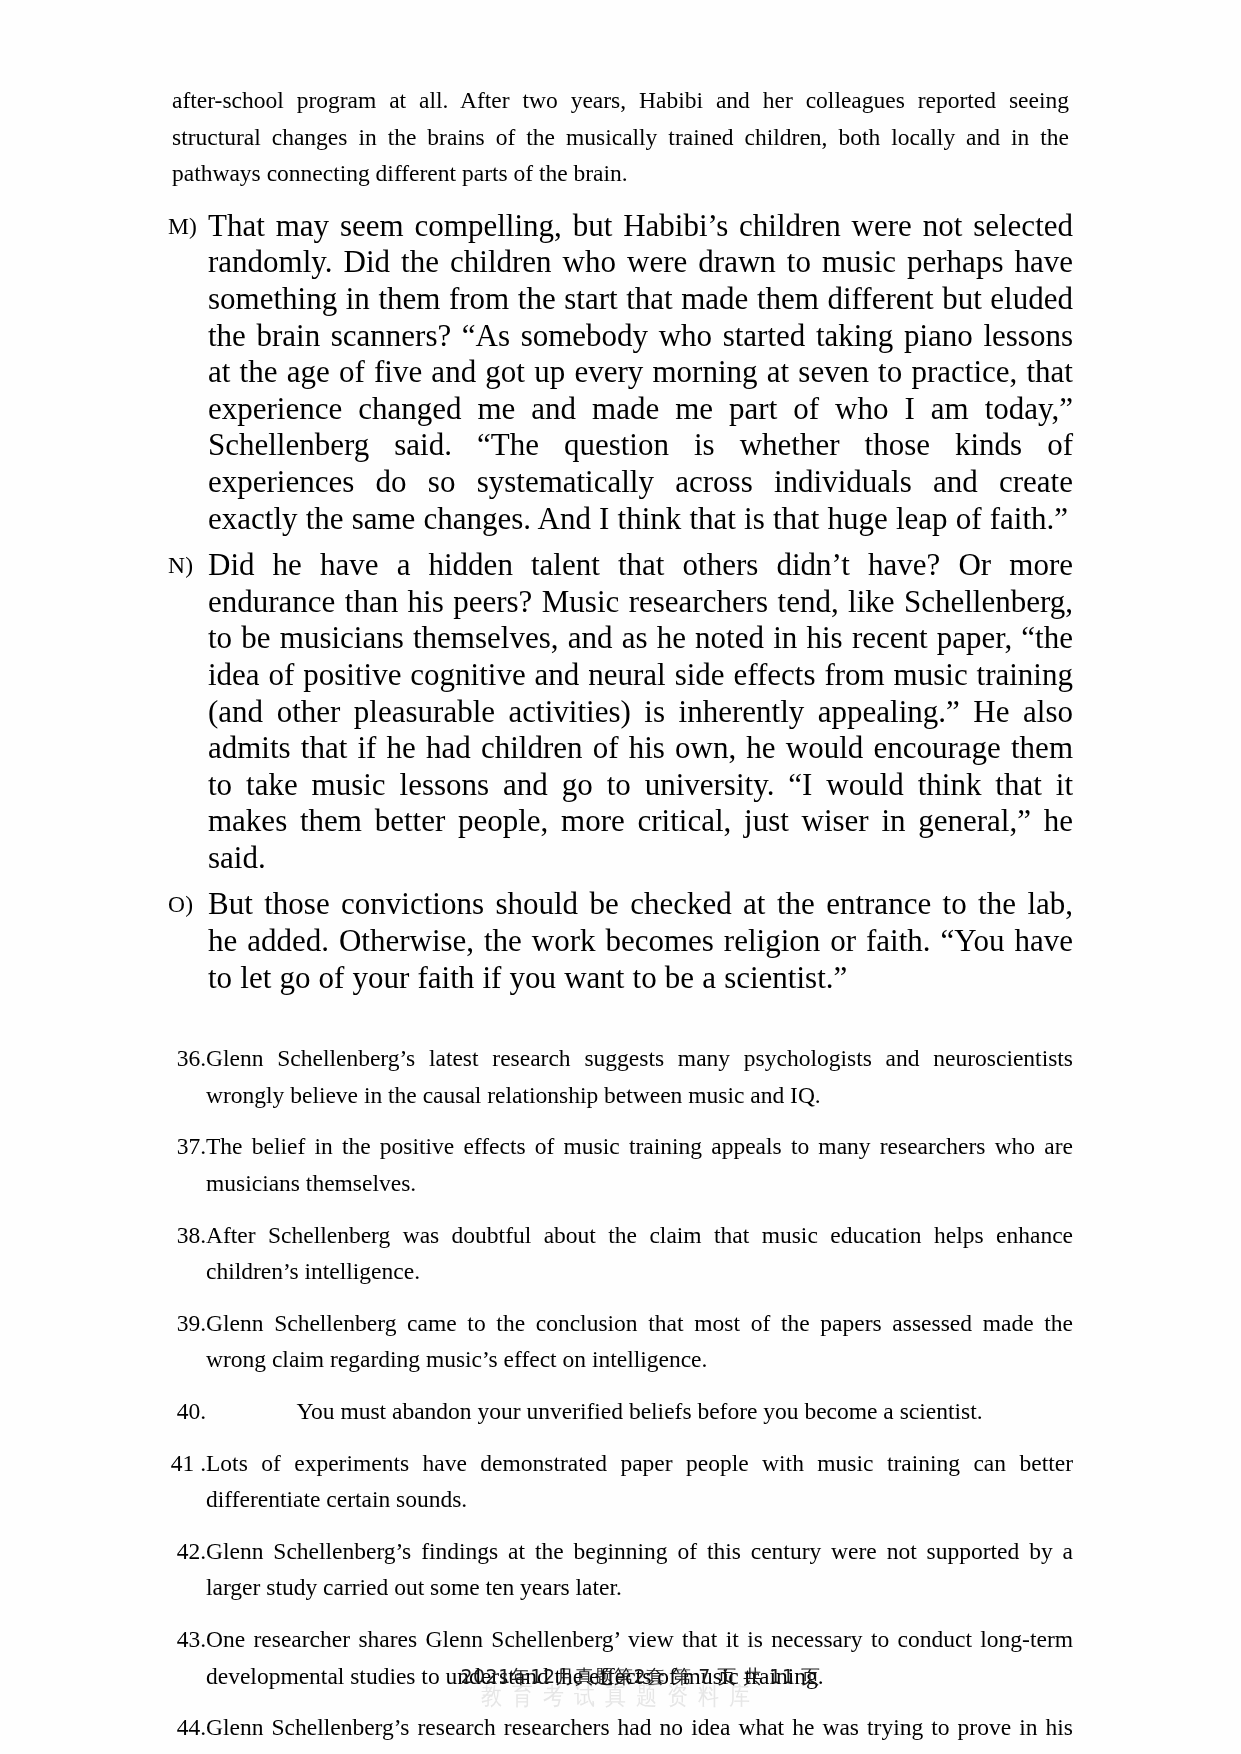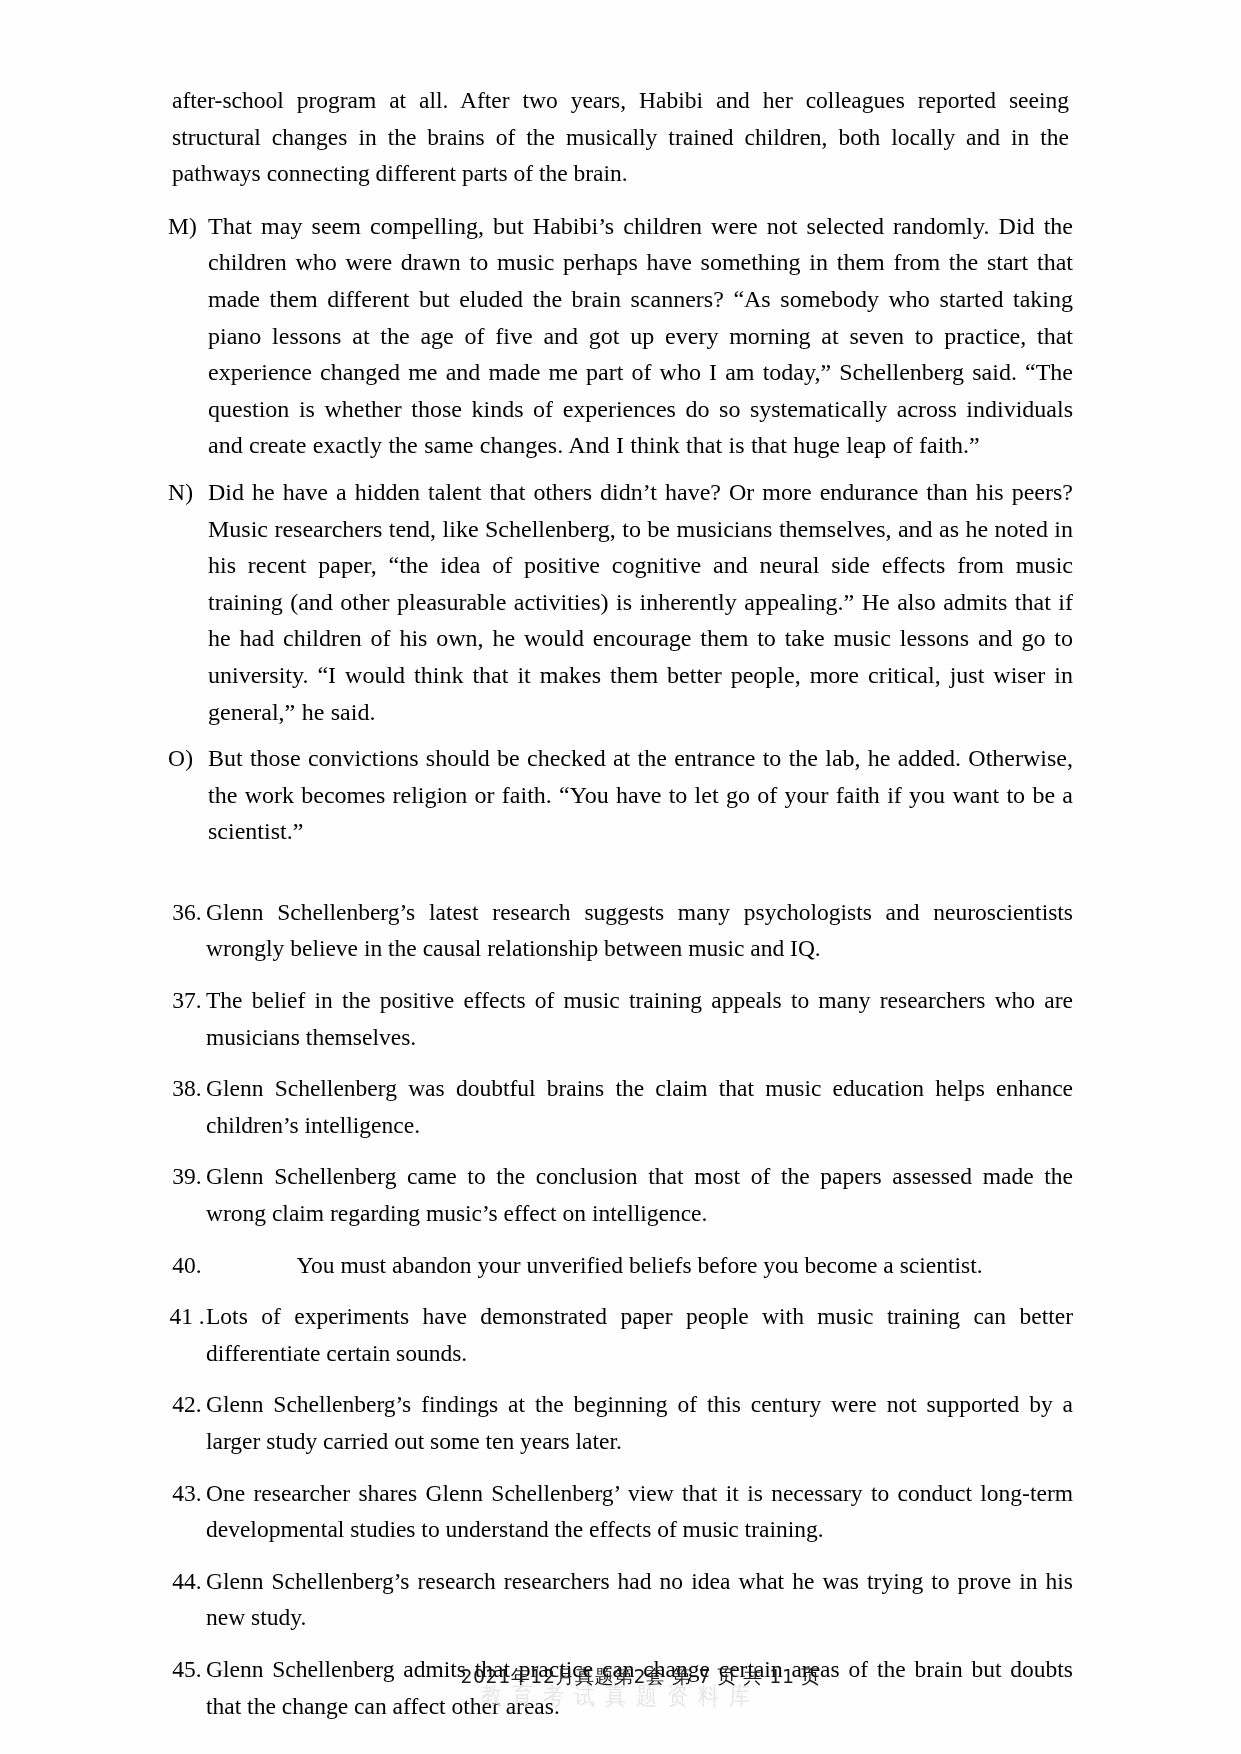--- a/index.html
+++ b/index.html
@@ -41,21 +41,21 @@
   .para-label {
     width: 40px;
     flex: 0 0 40px;
     font-size: 23.5px;
     line-height: 36.6px;
     text-align: left;
     letter-spacing: 0.2px;
   }
   .para-body {
     flex: 1 1 auto;
-    font-size: 24px;
+    font-size: 31px;
     line-height: 36.6px;
     text-align: justify;
     text-justify: inter-word;
     word-spacing: 0.4px;
   }
 
   
   .cont-para {
     font-size: 23.5px;
     line-height: 36.6px;
@@ -72,21 +72,21 @@
   .qitem {
     display: flex;
     align-items: flex-start;
     margin-bottom: 15px;
   }
   .qnum {
     flex: 0 0 38px;
     width: 38px;
     font-size: 23.5px;
     line-height: 36.6px;
-    text-align: center;
+    text-align: right;
   }
   .qtext {
     flex: 1 1 auto;
     font-size: 23.5px;
     line-height: 36.6px;
     text-align: justify;
     text-justify: inter-word;
   }
   
   .qtext.single {
@@ -163,21 +163,21 @@
         <div class="qtext">Glenn Schellenberg’s latest research suggests many psychologists and neuroscientists wrongly believe in the causal relationship between music and IQ.</div>
       </div>
 
       <div class="qitem">
         <div class="qnum">37.</div>
         <div class="qtext"> The belief in the positive effects of music training appeals to many researchers who are musicians themselves.</div>
       </div>
 
       <div class="qitem">
         <div class="qnum">38.</div>
-        <div class="qtext">Glenn Schellenberg was doubtful brains the claim that music education helps enhance children’s intelligence.</div>
+        <div class="qtext">After Schellenberg was doubtful about the claim that music education helps enhance children’s intelligence.</div>
       </div>
 
       <div class="qitem">
         <div class="qnum">39.</div>
         <div class="qtext">Glenn Schellenberg came to the conclusion that most of the papers assessed made the wrong claim regarding music’s effect on intelligence.</div>
       </div>
 
       <div class="qitem">
         <div class="qnum">40.</div>
         <div class="qtext single">You must abandon your unverified beliefs before you become a scientist.</div>

